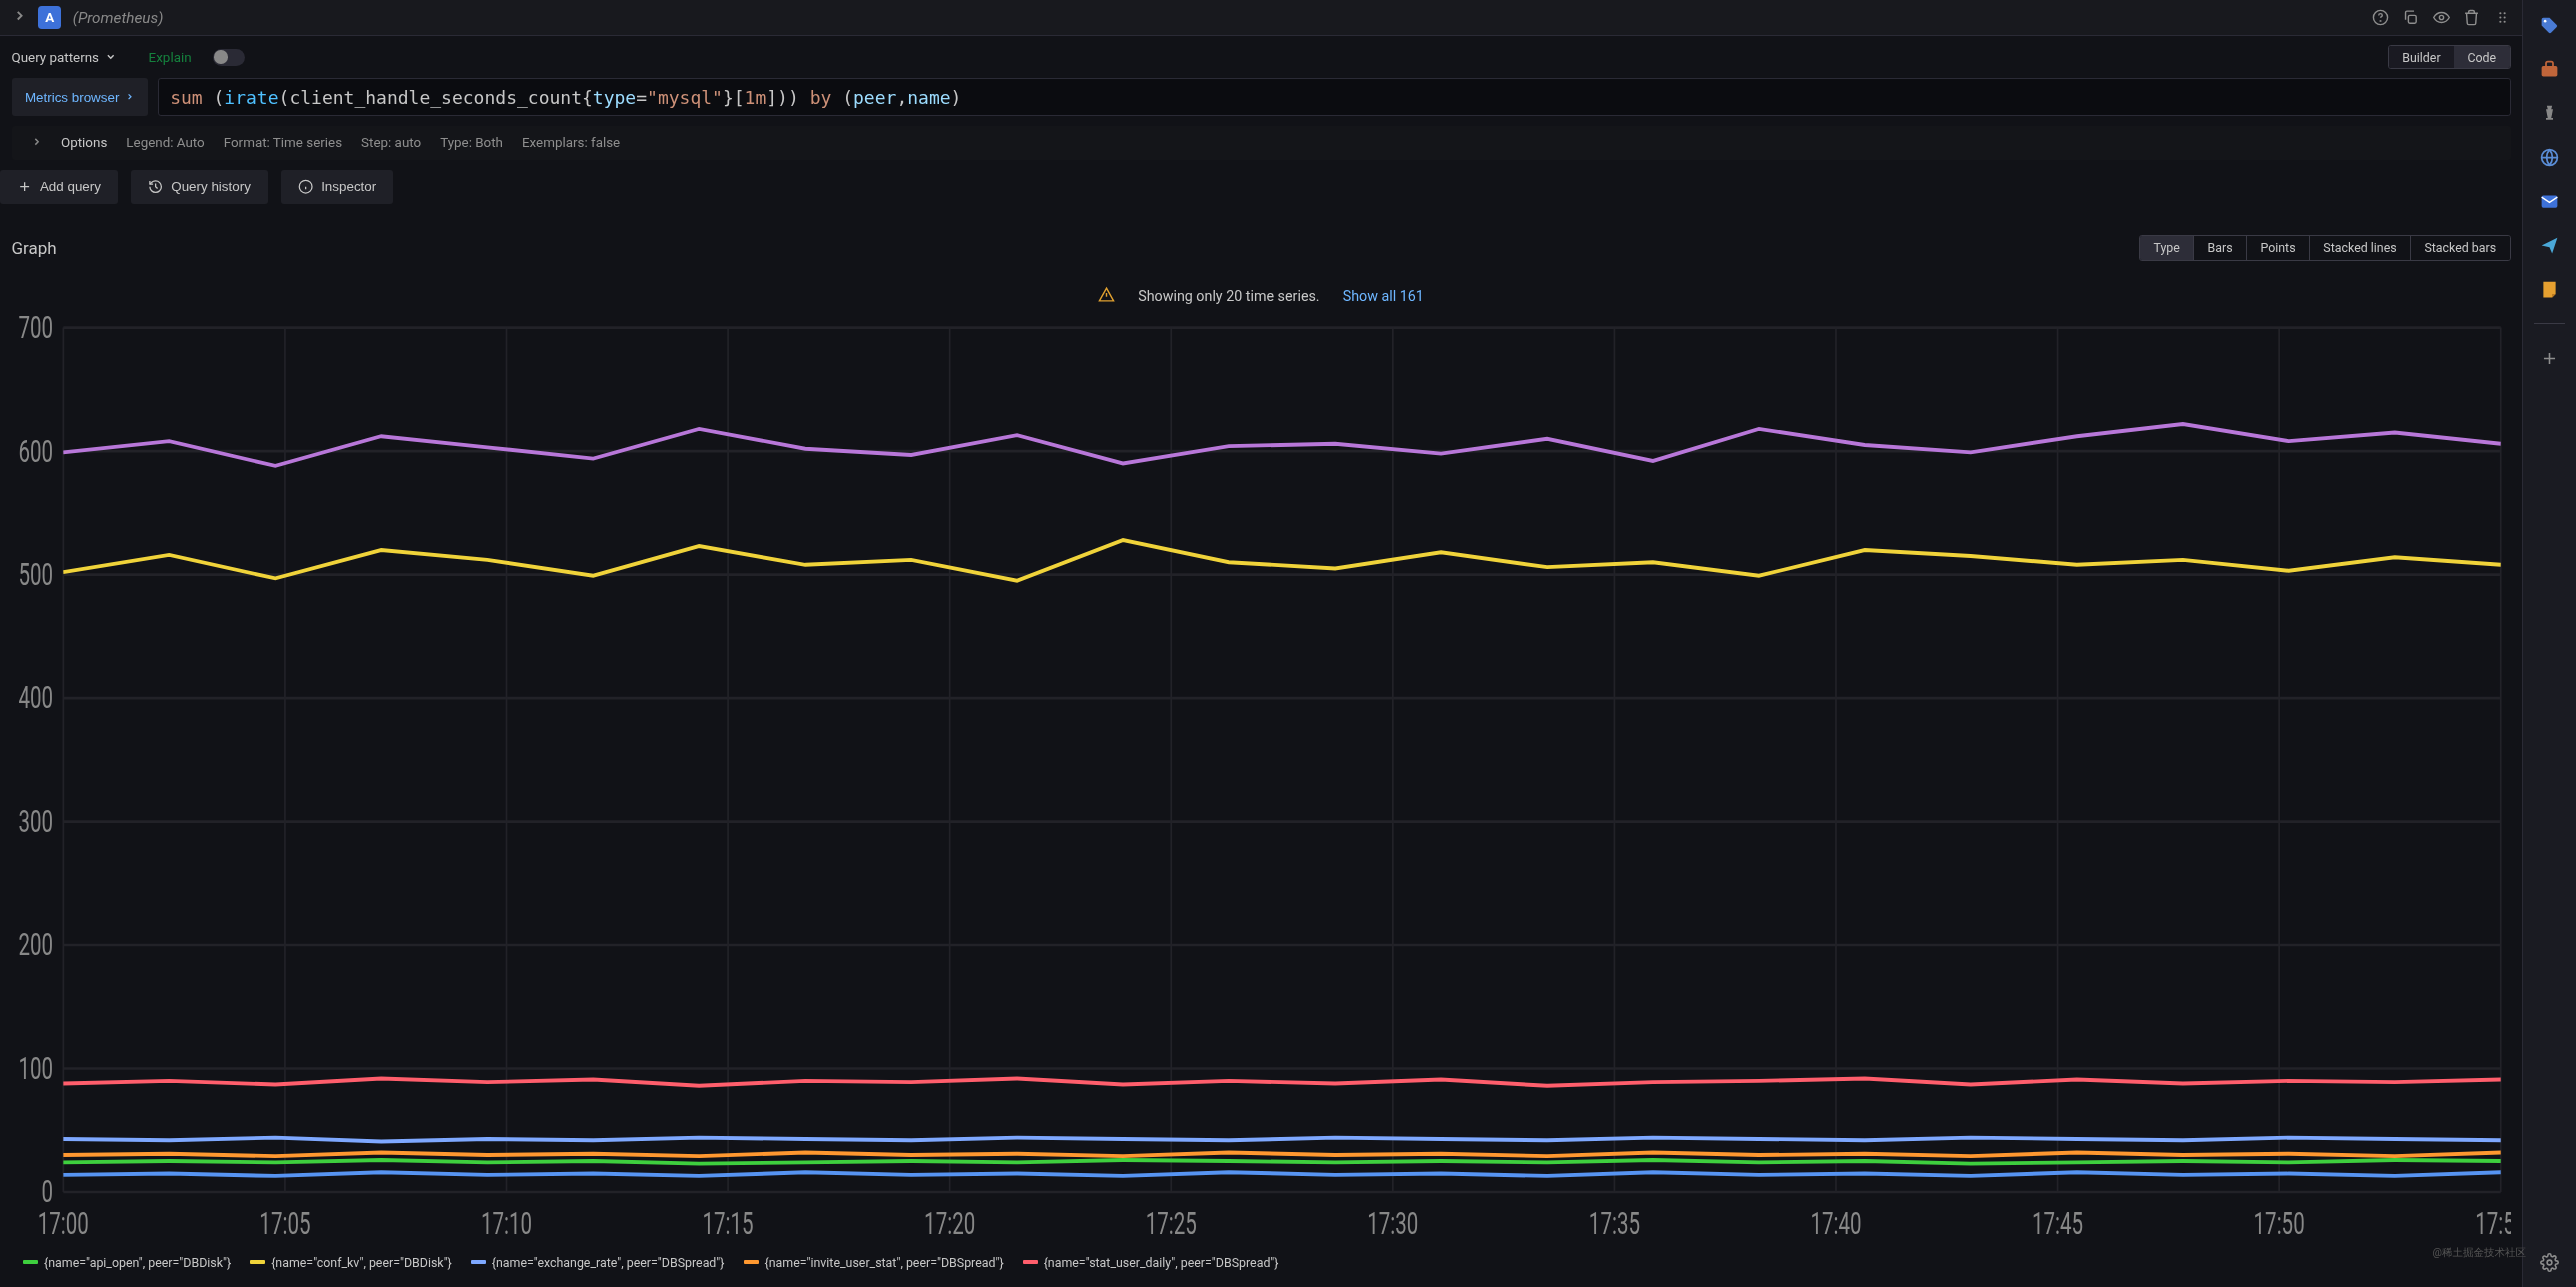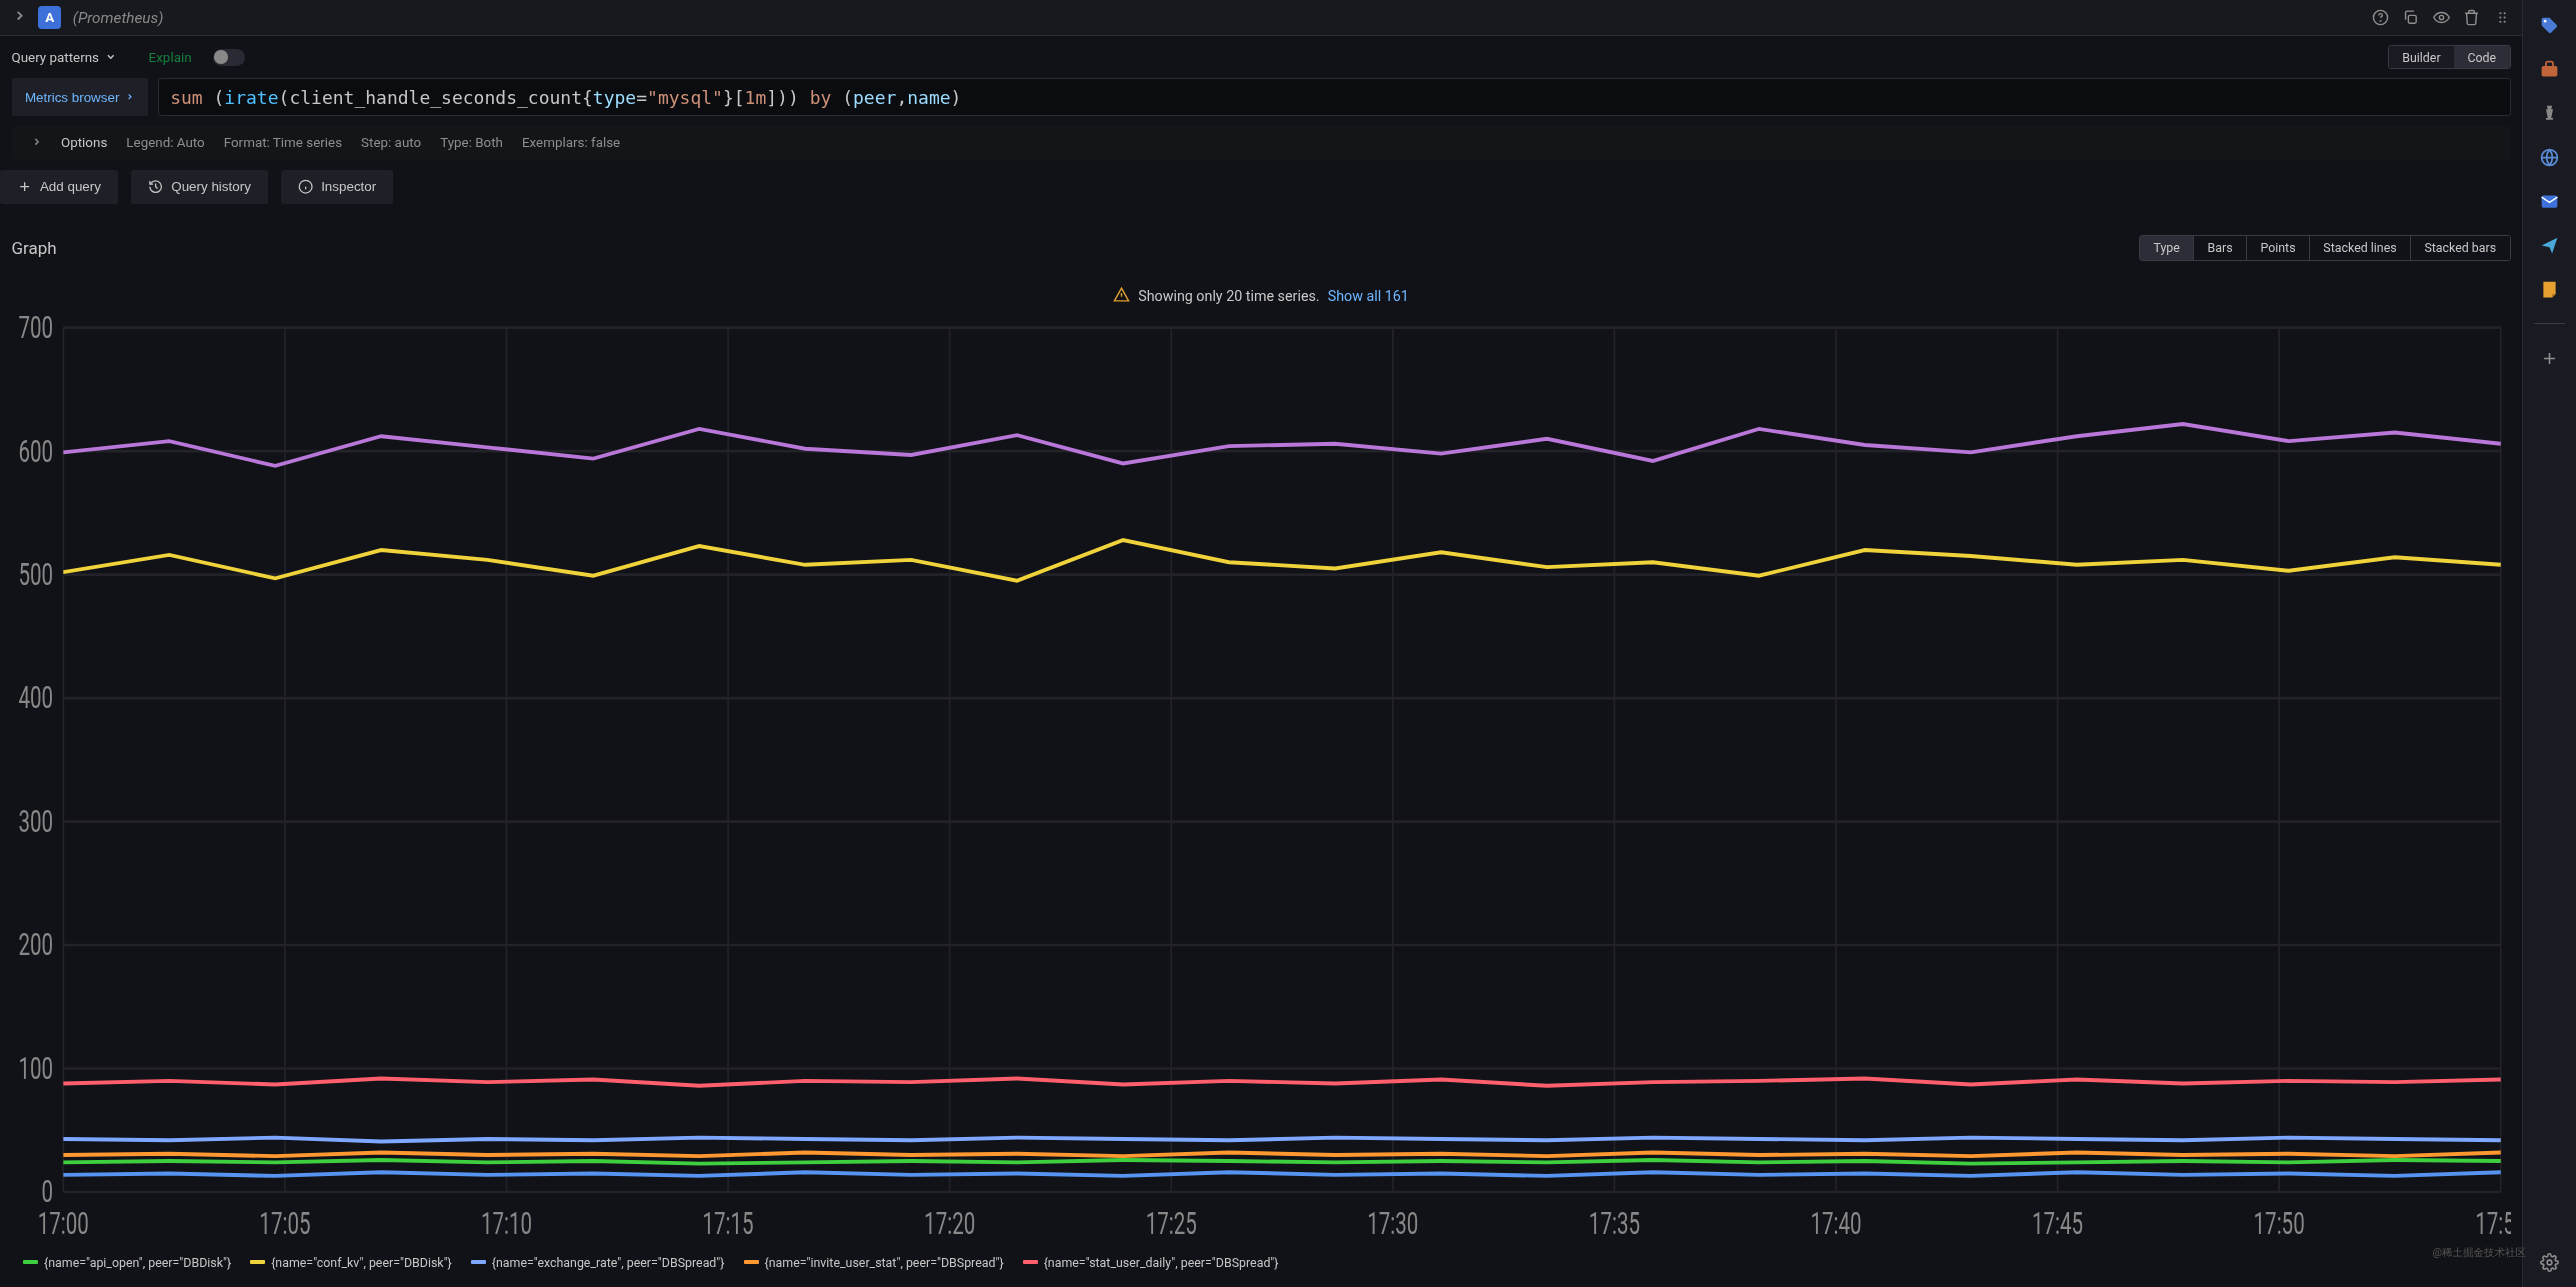--- a/index.html
+++ b/index.html
@@ -192,21 +192,21 @@
     .chart-type-tab:last-child { border-right: none; }
     .chart-type-tab.active { background: #2d2d38; }
     .series-warning {
       text-align: left;
       color: #c7c7c7;
       font-size: 14.3px;
       padding: 15.3px 0 5.7px 0;
       display: flex;
       align-items: center;
       justify-content: center;
-      gap: 8px;
+      gap: 23px;
     }
     .series-warning .warn-icon { color: #e0a030; }
     .series-warning a { color: #6eb6ff; text-decoration: none; cursor: pointer; }
     .chart-wrap {
       flex: 1;
       position: relative;
       min-height: 0;
     }
     .chart-svg { width: 100%; height: 100%; }
     .legend-row {

